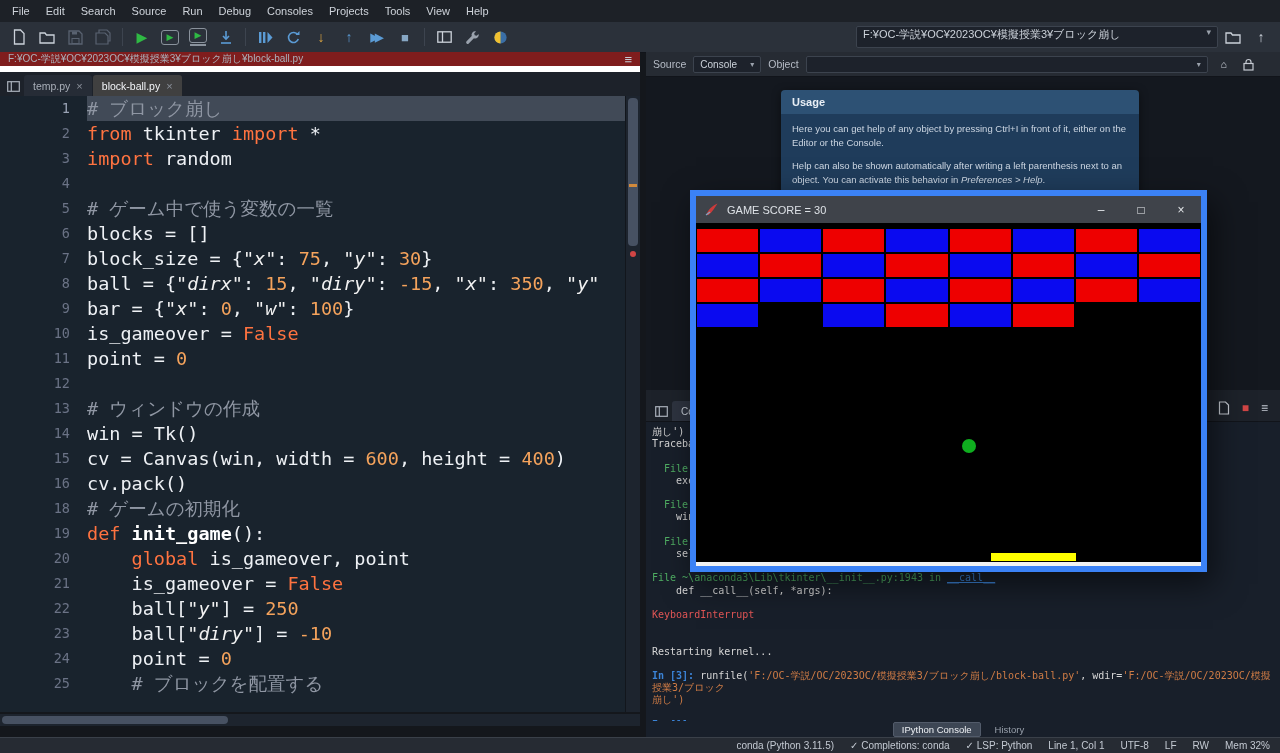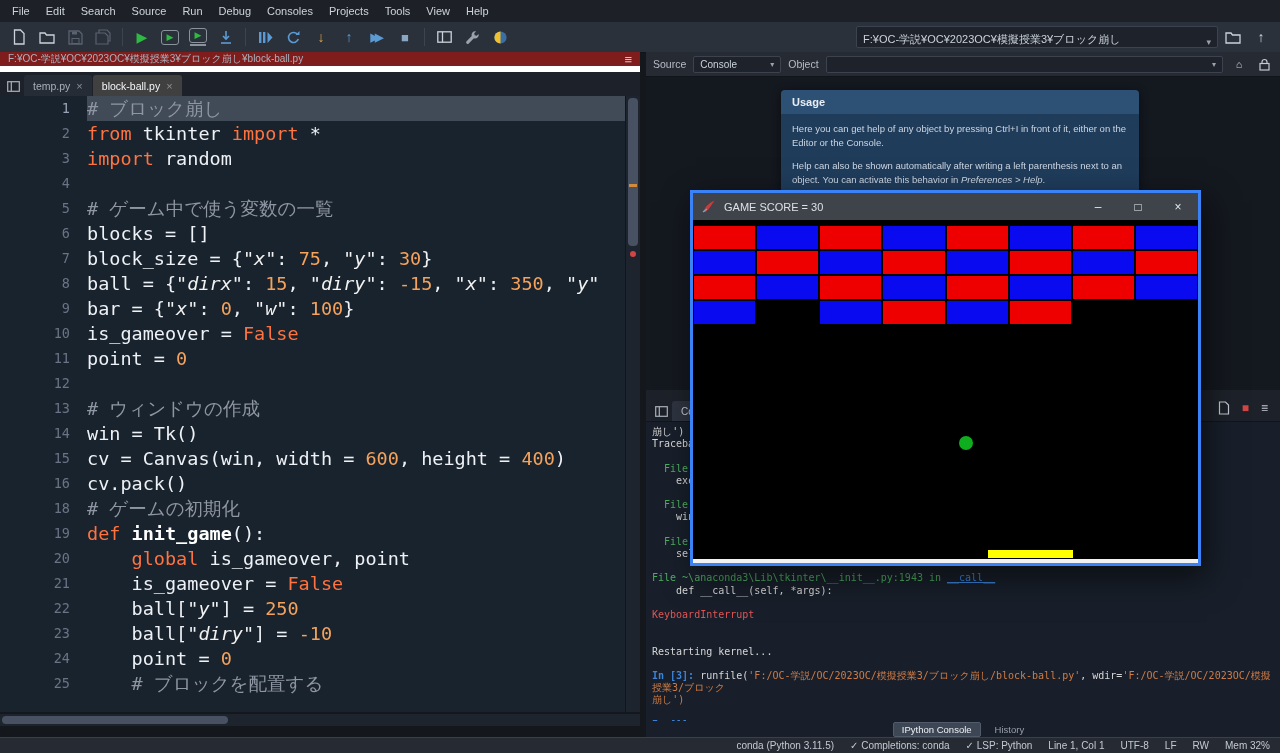--- a/index.html
+++ b/index.html
@@ -23,21 +23,21 @@
   .g-run.small{font-size:9px}
   .boxed{border:1px solid #8a929c;border-radius:3px;width:16px;height:13px;display:flex;
     align-items:center;justify-content:center}
   .cellgrp{display:flex;flex-direction:column;align-items:center;gap:1px}
   .cellbar{width:16px;height:2px;background:#8a929c}
   .g-blue{color:#5b9bd5;font-size:14px;line-height:1;font-weight:bold}
   .g-gold{color:#d9a441;font-size:14px;line-height:1;font-weight:bold}
   .ff{letter-spacing:-4px;font-size:11px;color:#5b9bd5;font-weight:bold;padding-right:4px}
   .g-stop{color:#87a7c4;font-size:13px;line-height:1}
   .dir-combo{margin-left:auto;width:348px;height:20px;background:#1d222b;border:1px solid #3c434e;
-    border-radius:2px;display:flex;align-items:flex-end;padding:0 6px;font-size:11px;color:#ccd2da;flex:none}
+    border-radius:2px;display:flex;align-items:flex-start;padding:0 6px;font-size:11px;color:#ccd2da;flex:none}
   .dir-combo .caret{margin-left:auto;color:#9aa1ab;font-size:9px}
   
   .ed-header{position:absolute;top:52px;left:0;width:640px;height:20px;background:#7f1d1d;
     border-bottom:6px solid #ffffff;display:flex;align-items:center;padding:0 8px;box-sizing:border-box;
     font-size:10px;color:#aab1bb}
   .ed-header .burger{margin-left:auto;color:#c5cad2;font-size:13px}
   .ed-tabbar{position:absolute;top:72px;left:0;width:640px;height:24px;background:#1d222a;
     display:flex;align-items:flex-end;padding:0 2px;box-sizing:border-box}
   .browse-btn{width:22px;height:20px;display:flex;align-items:center;justify-content:center;color:#aab1bb}
   .etabs{display:flex;align-items:flex-end}
@@ -66,21 +66,21 @@
   .mk-err{position:absolute;left:4px;top:155px;width:6px;height:6px;border-radius:3px;background:#d04545}
   .hscroll{position:absolute;top:714px;left:0;width:640px;height:12px;background:#1d242e}
   .hthumb{position:absolute;left:2px;top:2px;width:226px;height:8px;background:#475162;border-radius:4px}
   
   .help-pane{position:absolute;left:646px;top:52px;right:0;height:338px;background:#14181f}
   .hp-header{height:24px;background:#262b33;border-bottom:1px solid #11141a;display:flex;
     align-items:center;padding:0 7px;font-size:10.5px;color:#b6bcc6;gap:7px}
   .hp-combo{height:17px;background:#1d222b;border:1px solid #3c434e;border-radius:2px;display:flex;
     align-items:center;padding:0 6px;font-size:10px;color:#ccd2da;box-sizing:border-box}
   .hp-combo .caret{margin-left:auto;color:#9aa1ab;font-size:8px;padding-left:6px}
-  .hp-combo.console{width:88px}
+  .hp-combo.console{width:68px}
   .hp-combo.object{flex:1;max-width:402px}
   .hp-icon{width:18px;height:18px;display:flex;align-items:center;justify-content:center;color:#c5cad2}
   .usage{position:absolute;left:135px;top:38px;width:358px;border-radius:4px;overflow:hidden;
     box-shadow:0 2px 10px rgba(0,0,0,.45)}
   .usage-h{background:#2d5174;color:#e9eff6;font-size:11px;font-weight:bold;padding:6px 11px}
   .usage-b{background:#1f3c5b;color:#ccd6e2;font-size:9.5px;line-height:1.5;padding:8px 11px 11px}
   .usage-b p{margin:0 0 8px}
   .usage-b p:last-child{margin-bottom:12px}
   
   .console-pane{position:absolute;left:646px;top:390px;right:0;bottom:16px;background:#181f2a;
@@ -102,21 +102,21 @@
   .ck-orange{color:#ce7b45}
   .ck-call{color:#3b84d8;text-decoration:underline}
   .cs-panetabs{height:16px;display:flex;justify-content:center;align-items:center;gap:5px}
   .ptab{font-size:9.5px;color:#98a0ab;padding:1px 8px;border-radius:2px;border:1px solid transparent}
   .ptab.active{background:#3d4654;color:#eef1f5;border-color:#525b6a}
   
   .statusbar{position:absolute;left:0;right:0;bottom:0;height:16px;background:#262b33;
     border-top:1px solid #3a4049;display:flex;align-items:center;justify-content:flex-end;
     gap:16px;padding:0 10px;font-size:10px;color:#c3c9d2;box-sizing:border-box}
   
-  .gamewin{position:absolute;z-index:100;background:#14b8a6;border:3px solid #3b82f6;
+  .gamewin{position:absolute;z-index:100;background:#14b8a6;border:6px solid #3b82f6;
     box-shadow:6px 12px 30px rgba(0,0,0,.55);box-sizing:content-box}
   .gtitle{height:27px;background:#3f434a;display:flex;align-items:center;color:#dde1e6;font-size:11px}
   .gticon{width:15px;height:15px;margin:0 8px;flex:none}
   .gbtns{margin-left:auto;display:flex;height:100%}
   .gbtn{width:40px;display:flex;align-items:center;justify-content:center;font-size:12px;color:#e4e7ea}
   .gcanvas{position:relative;background:#000;overflow:hidden}
   .gblock{position:absolute;border:1px solid #000;box-sizing:border-box}
   .gball{position:absolute;border-radius:50%}
   .gpaddle{position:absolute}
   .gbottom{height:4px;background:#f2f2f2}

